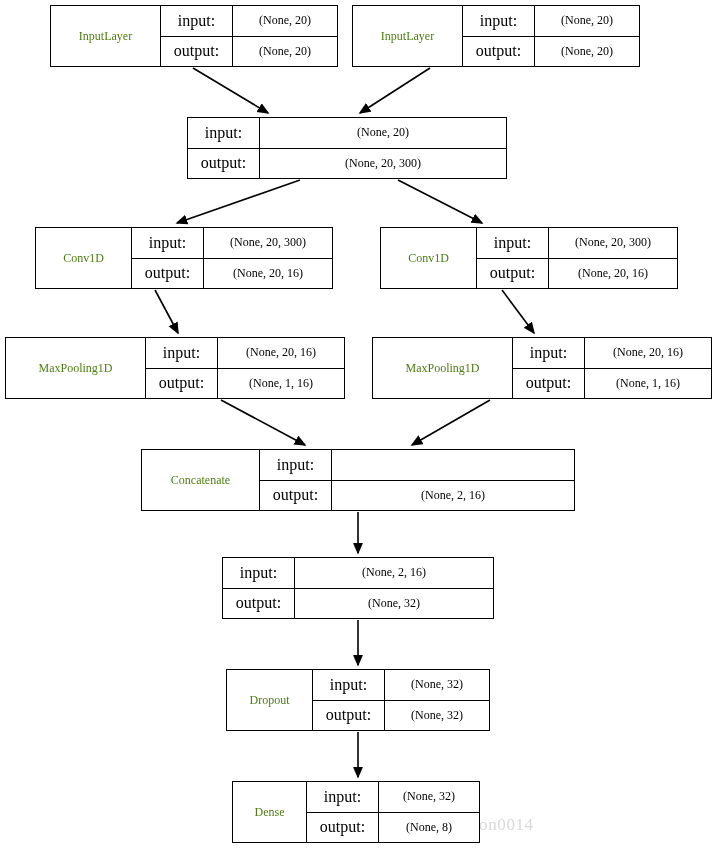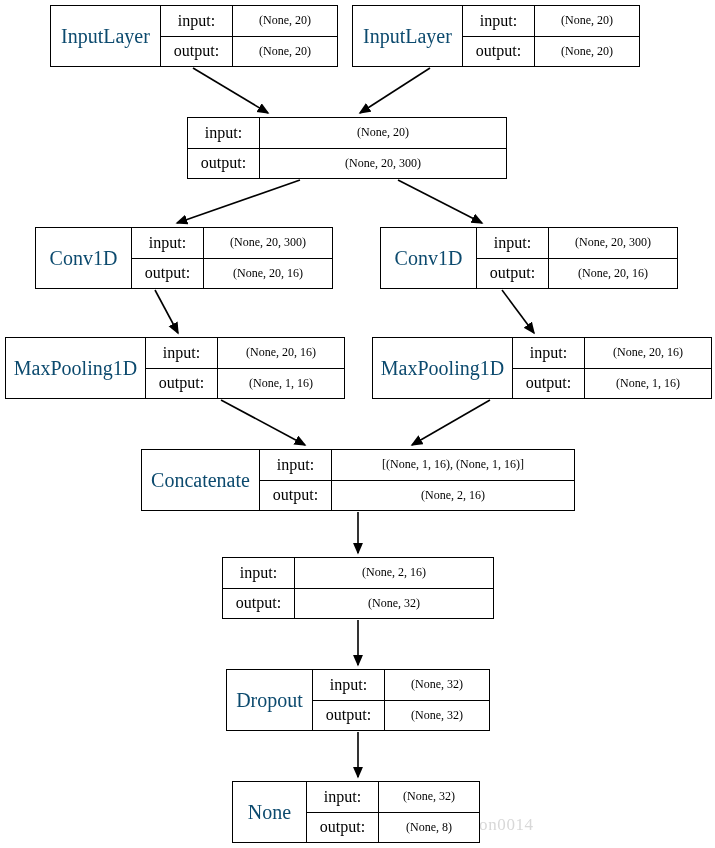--- a/index.html
+++ b/index.html
@@ -31,22 +31,22 @@
     background: #ffffff;
     box-sizing: border-box;
     z-index: 2;
   }
   .node-name {
     display: flex;
     align-items: center;
     justify-content: center;
     box-sizing: border-box;
     border-right: 1.5px solid #000000;
-    font-size: 20px;
-    color: #0c4a6e;
+    font-size: 12px;
+    color: #4d7c0f;
     white-space: nowrap;
     padding: 0 8px;
   }
   .node-io {
     display: flex;
     flex-direction: column;
     flex: 1 1 auto;
     box-sizing: border-box;
   }
   .io-row {
@@ -206,21 +206,20 @@
             <div class="io-label" style="width: 72px;">output:</div>
             <div class="io-value">(None, 1, 16)</div>
           </div>
         </div>
       </div>
       <div class="node" style="left: 141px; top: 449px; width: 434px; height: 62px;">
         <div class="node-name" style="width: 118px;">Concatenate</div>
         <div class="node-io">
           <div class="io-row top">
             <div class="io-label" style="width: 72px;">input:</div>
-            <div class="io-value">[(None, 1, 16), (None, 1, 16)]</div>
           </div>
           <div class="io-row bottom">
             <div class="io-label" style="width: 72px;">output:</div>
             <div class="io-value">(None, 2, 16)</div>
           </div>
         </div>
       </div>
       <div class="node" style="left: 222px; top: 557px; width: 272px; height: 62px;">
         <div class="node-io">
           <div class="io-row top">
@@ -240,21 +239,21 @@
             <div class="io-label" style="width: 72px;">input:</div>
             <div class="io-value">(None, 32)</div>
           </div>
           <div class="io-row bottom">
             <div class="io-label" style="width: 72px;">output:</div>
             <div class="io-value">(None, 32)</div>
           </div>
         </div>
       </div>
       <div class="node" style="left: 232px; top: 781px; width: 248px; height: 62px;">
-        <div class="node-name" style="width: 74px;">None</div>
+        <div class="node-name" style="width: 74px;">Dense</div>
         <div class="node-io">
           <div class="io-row top">
             <div class="io-label" style="width: 72px;">input:</div>
             <div class="io-value">(None, 32)</div>
           </div>
           <div class="io-row bottom">
             <div class="io-label" style="width: 72px;">output:</div>
             <div class="io-value">(None, 8)</div>
           </div>
         </div>

